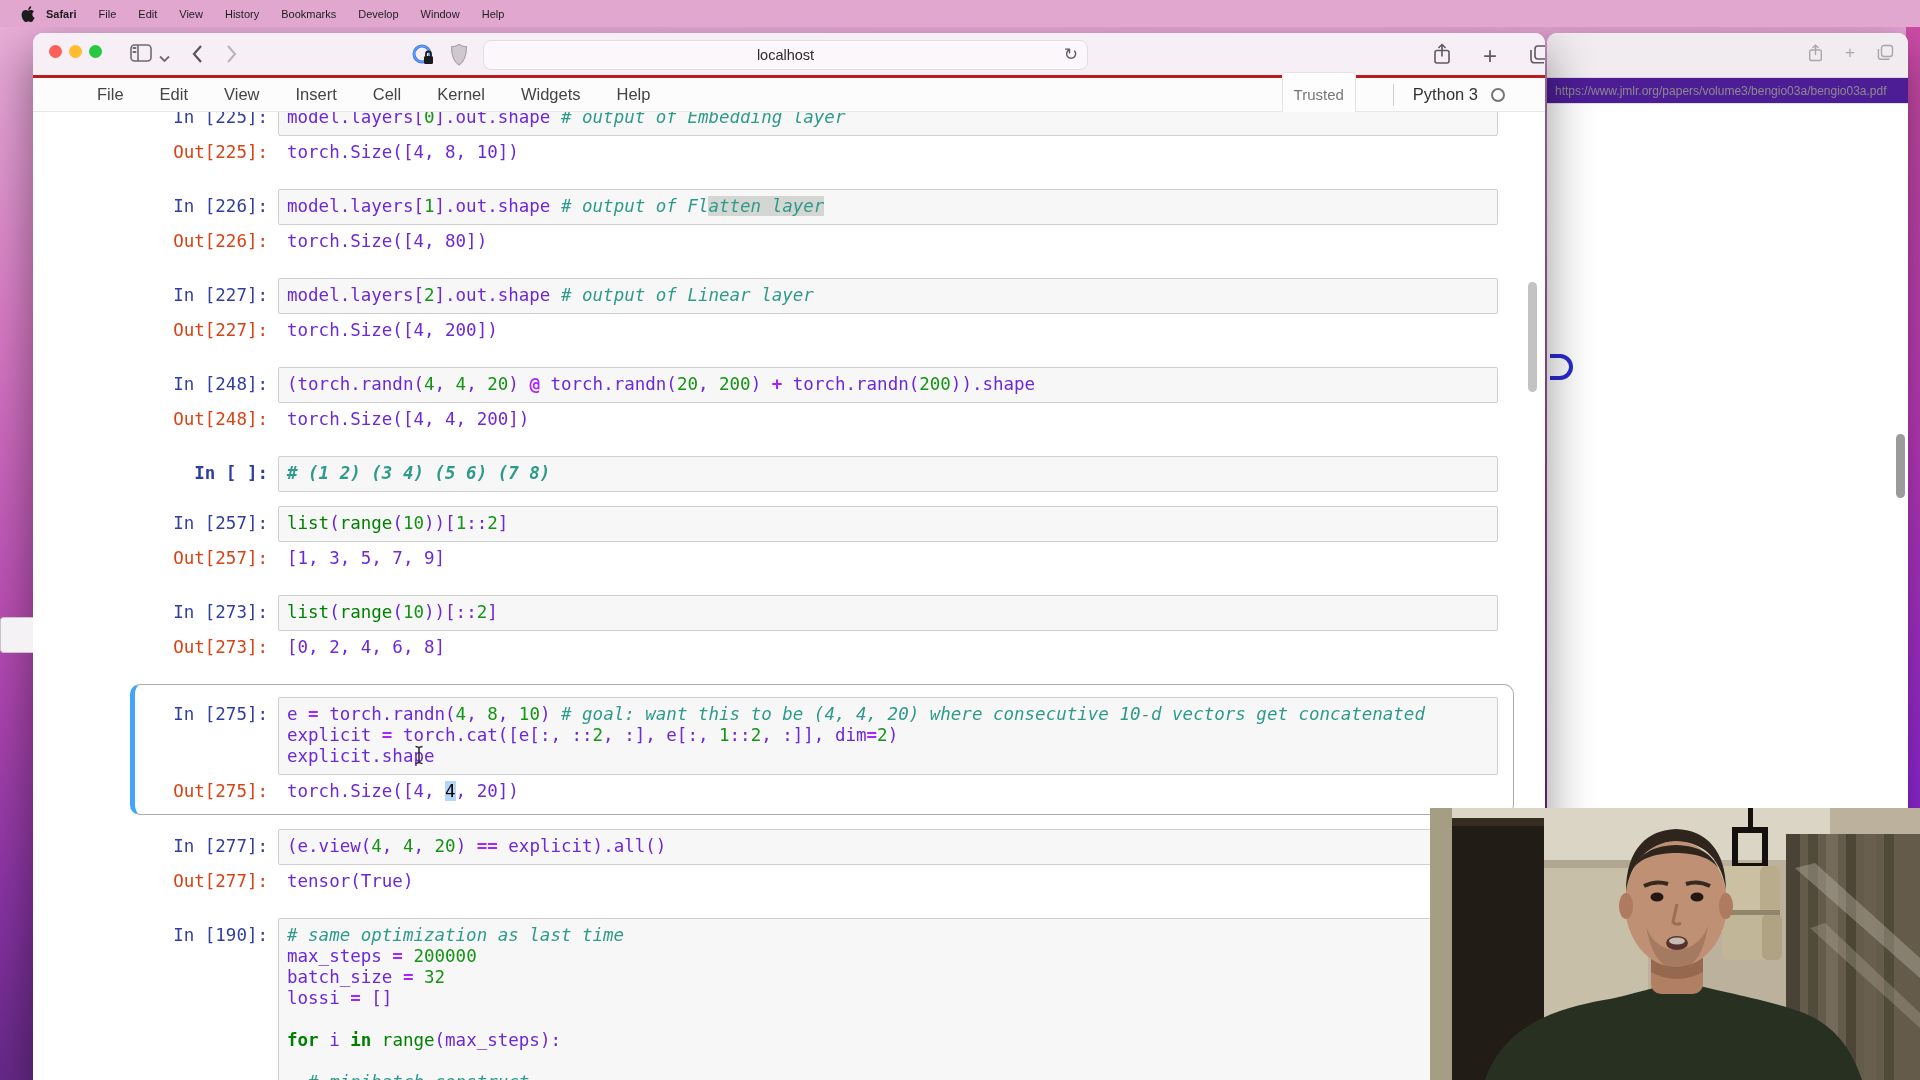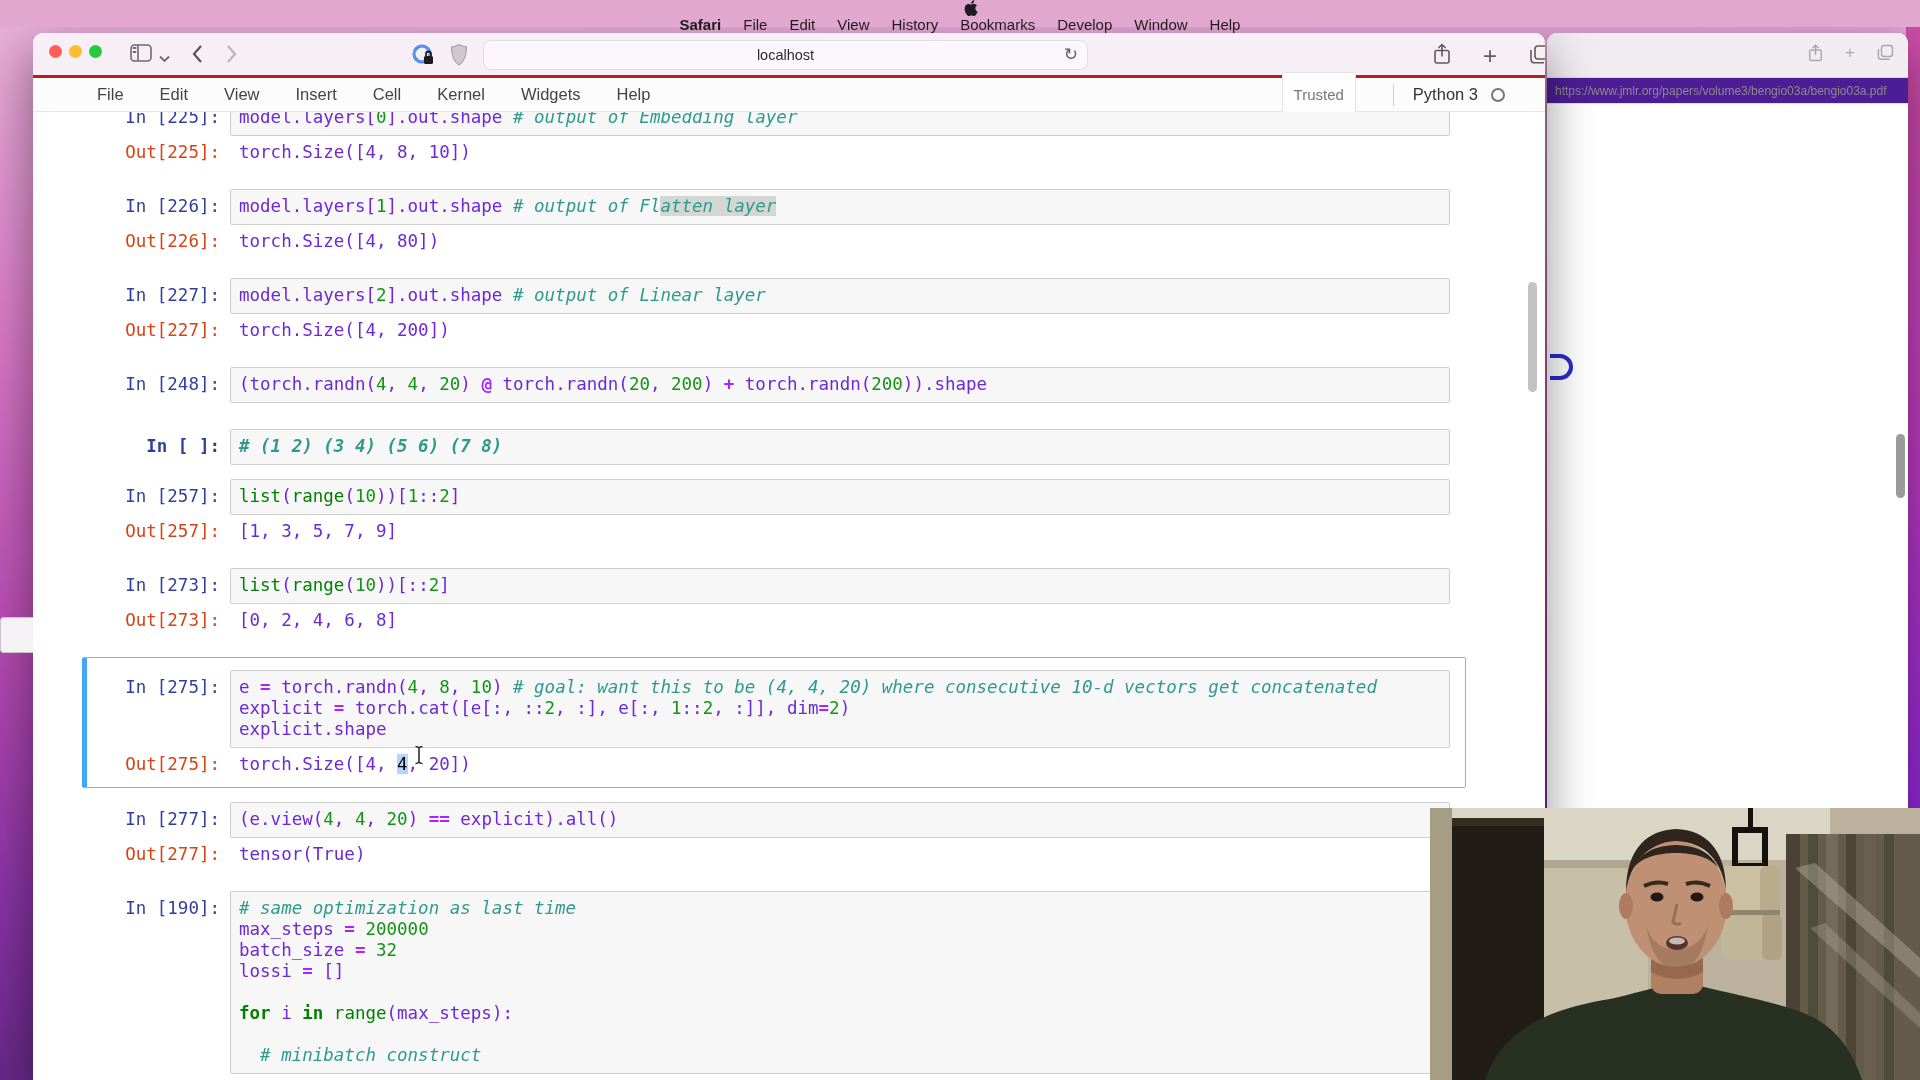--- a/index.html
+++ b/index.html
@@ -6,21 +6,21 @@
   html,body { width:1920px; height:1080px; overflow:hidden; font-family:"Liberation Sans",sans-serif; }
 
   
   .desktop { position:absolute; inset:0;
     background:linear-gradient(178deg,#e9b3da 0%,#d97cc6 28%,#b94cb4 55%,#8a34a4 78%,#5a2580 100%); }
   .wallpaper-right { position:absolute; top:0; right:0; width:14px; height:1080px;
     background:linear-gradient(180deg,#cf4fa6 0%,#c13cc0 40%,#8c25e0 80%,#7b1fe0 100%); }
 
   
   .menubar { position:absolute; top:0; left:0; width:1920px; height:27px; background:#e2a7cf;
-    display:flex; align-items:center; font-size:15px; color:#1d1d1f; z-index:50;flex-direction:column; }
+    display:flex; align-items:center; font-size:11px; color:#1d1d1f; z-index:50; }
   .menubar .apple { margin-left:21px; display:flex; align-items:center; }
   .menubar .mitem { padding:0 11px; }
   .menubar .mitem.app { font-weight:700; }
 
   
   .win { position:absolute; background:#fff; box-shadow:0 18px 50px rgba(0,0,0,.45); }
   .win-front { left:33px; top:33px; width:1512px; height:1047px; border-radius:10px 10px 0 0; overflow:hidden; z-index:10; }
   .toolbar { position:relative; height:45px; background:#f6f0f6; border-bottom:3px solid #b91c1c; }
   .tl { position:absolute; top:12px; width:13px; height:13px; border-radius:50%; }
   .tl.red{ left:16px; background:#ff5f57; } .tl.yellow{ left:36px; background:#febc2e; } .tl.green{ left:56px; background:#28c840; }
@@ -34,26 +34,26 @@
   .jp-menubar { position:relative; height:34px; background:#fcfcfc; border-bottom:1px solid #e7e7e7;
     display:flex; align-items:center; font-size:16.5px; color:#444; padding-left:46px; }
   .jp-menubar .jitem { padding:0 18px; }
   .jp-right { margin-left:auto; display:flex; align-items:center; padding-right:40px; gap:13px; }
   .trusted { font-size:15px; color:#777; border:1px solid #e3e3e3; border-radius:3px; padding:13px 11px; background:#fdfdfd; }
   .jp-sep { width:1px; height:22px; background:#cfcfcf; margin-left:24px; }
   .kernel-name { font-size:16.5px; color:#333; margin-left:6px; }
   .kernel-dot { width:14px; height:14px; border:2px solid #757575; border-radius:50%; }
 
   
-  .nb { position:relative; height:968px; overflow:hidden; background:#fff; }
+  .nb { position:relative; height:968px; overflow:hidden; background:#fff;padding-left:48px; }
   .cell { margin-bottom:26px; padding-left:54px; }
   .cell.tight { margin-bottom:14px;font-weight:bold; }
   .cell.partial { margin-top:-12px; }
   .cell.selected { margin-left:49px; margin-bottom:14px; padding:12px 0 12px 0; width:1384px;
-    border:1px solid #ababab; border-left:5px solid #42a5f5; border-radius:2px; background:#fff; }
+    border:1px solid #ababab; border-left:5px solid #42a5f5; border-radius:10px; background:#fff; }
   .cell.selected .cell-input, .cell.selected .cell-output { padding-left:0; }
   .cell-input { display:flex; align-items:flex-start; }
   .prompt { flex:none; width:143px; text-align:right; padding-right:10px;
     font-family:"DejaVu Sans Mono",monospace; font-size:17.5px; line-height:21px; padding-top:7px; white-space:pre; }
   .in-prompt { color:#303f9f; }
   .out-prompt { color:#d84315; padding-top:0; }
   .codebox { flex:none; width:1220px; background:#f7f7f7; border:1px solid #cfcfcf; border-radius:2px;
     padding:6px 8px 7px 8px; font-family:"DejaVu Sans Mono",monospace; font-size:17.5px; line-height:21px; white-space:pre; }
   .codeline { min-height:21px; }
   .cell-output { display:flex; margin-top:6px; }
@@ -245,20 +245,24 @@
         </div>
         <div class="cell-output">
           <div class="prompt out-prompt">Out[227]:</div>
           <div class="outtext"><span class="tk-t">torch.Size([4, 200])</span></div>
         </div>
       </div>
       <div class="cell">
         <div class="cell-input">
           <div class="prompt in-prompt">In [248]:</div>
           <div class="codebox"><div class="codeline"><span class="tk-t">(torch.randn(</span><span class="tk-n">4</span><span class="tk-t">, </span><span class="tk-n">4</span><span class="tk-t">, </span><span class="tk-n">20</span><span class="tk-t">) </span><span class="tk-o">@</span><span class="tk-t"> torch.randn(</span><span class="tk-n">20</span><span class="tk-t">, </span><span class="tk-n">200</span><span class="tk-t">) </span><span class="tk-o">+</span><span class="tk-t"> torch.randn(</span><span class="tk-n">200</span><span class="tk-t">)).shape</span></div></div>
+        </div>
+        <div class="cell-output">
+          <div class="prompt out-prompt">Out[248]:</div>
+          <div class="outtext"><span class="tk-t">torch.Size([4, 4, 200])</span></div>
         </div>
       </div>
       <div class="cell tight">
         <div class="cell-input">
           <div class="prompt in-prompt">In [ ]:</div>
           <div class="codebox"><div class="codeline"><span class="tk-c"># (1 2) (3 4) (5 6) (7 8)</span></div></div>
         </div>
       </div>
       <div class="cell">
         <div class="cell-input">

